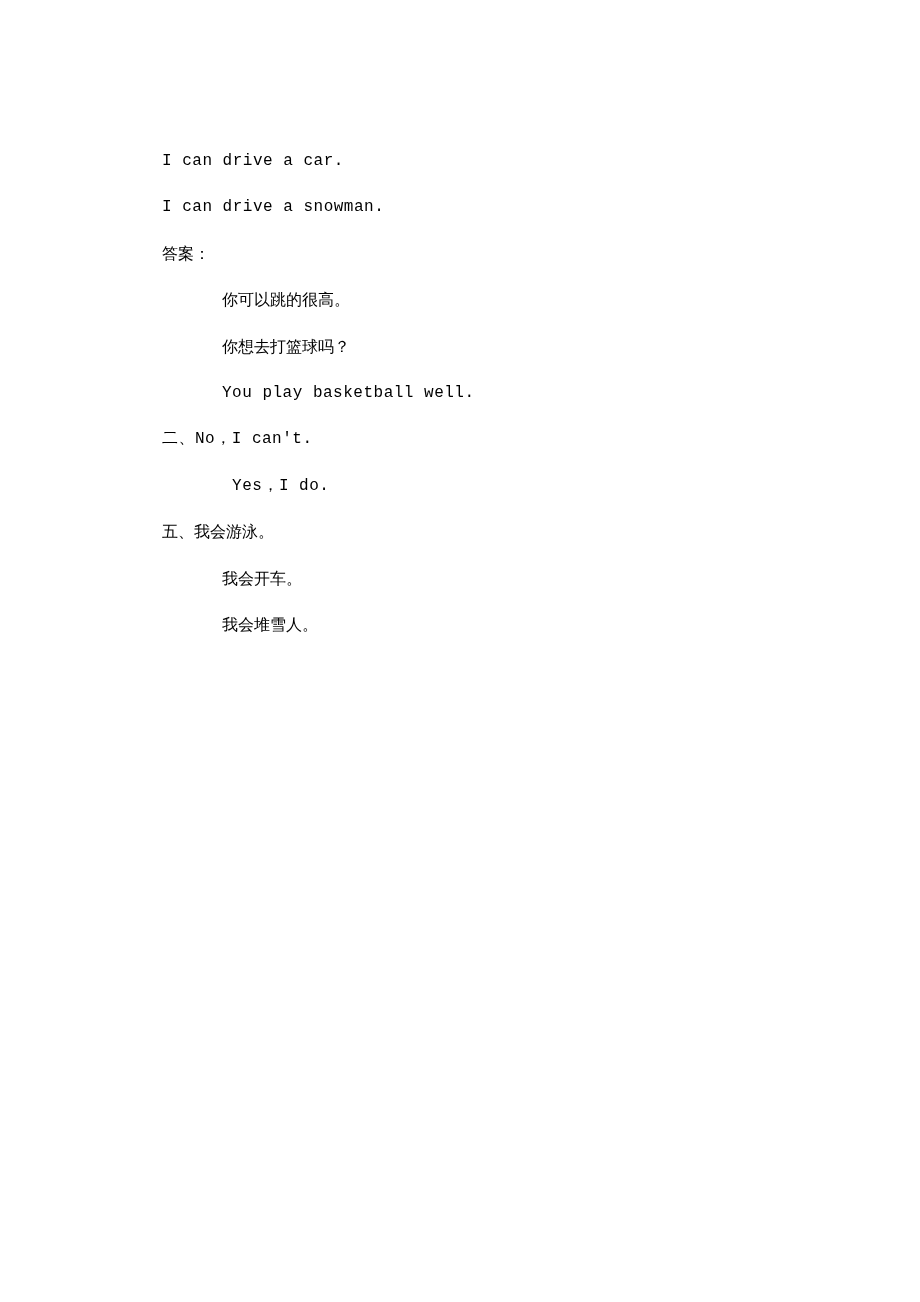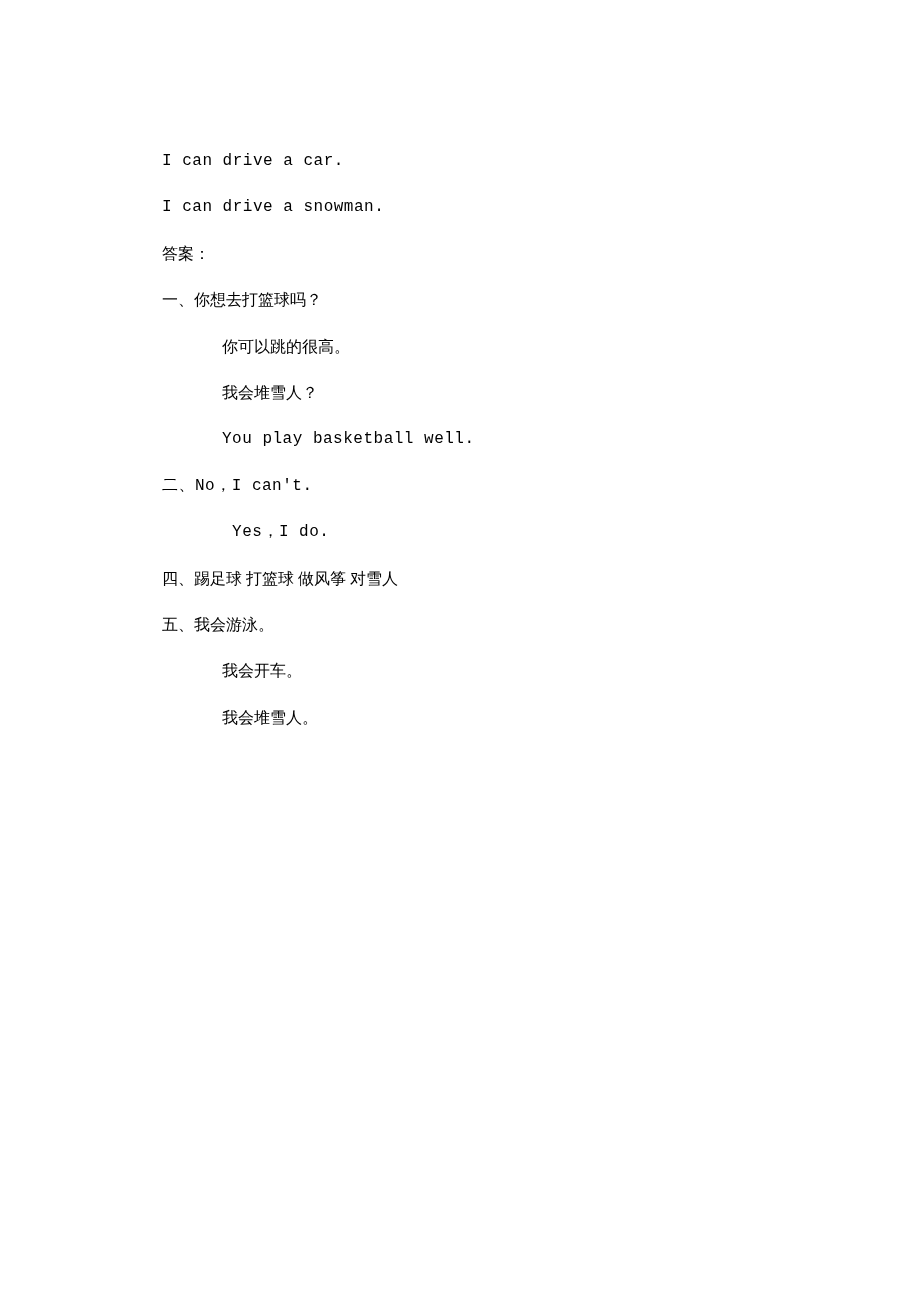--- a/index.html
+++ b/index.html
@@ -20,23 +20,21 @@
     .bold { font-weight: normal; }
     .indent1 { padding-left: 60px; }
   </style>
 </head>
 <body>
 
 <div id="content">
     <div class="line mono">I can drive a car.</div>
     <div class="line mono">I can drive a snowman.</div>
     <div class="line bold">答案：</div>
-    <div class="line">一、你想去打篮球吗？</div>
     <div class="line indent1">你可以跳的很高。</div>
-    <div class="line indent1">我会堆雪人？</div>
+    <div class="line indent1">你想去打篮球吗？</div>
     <div class="line mono indent1">You play basketball well.</div>
     <div class="line mono">二、No，I can't.</div>
     <div class="line mono indent1"> Yes，I do.</div>
-    <div class="line">四、踢足球 打篮球 做风筝 对雪人</div>
     <div class="line">五、我会游泳。</div>
     <div class="line indent1">我会开车。</div>
     <div class="line indent1">我会堆雪人。</div>
   </div>
 
 </body></html>

